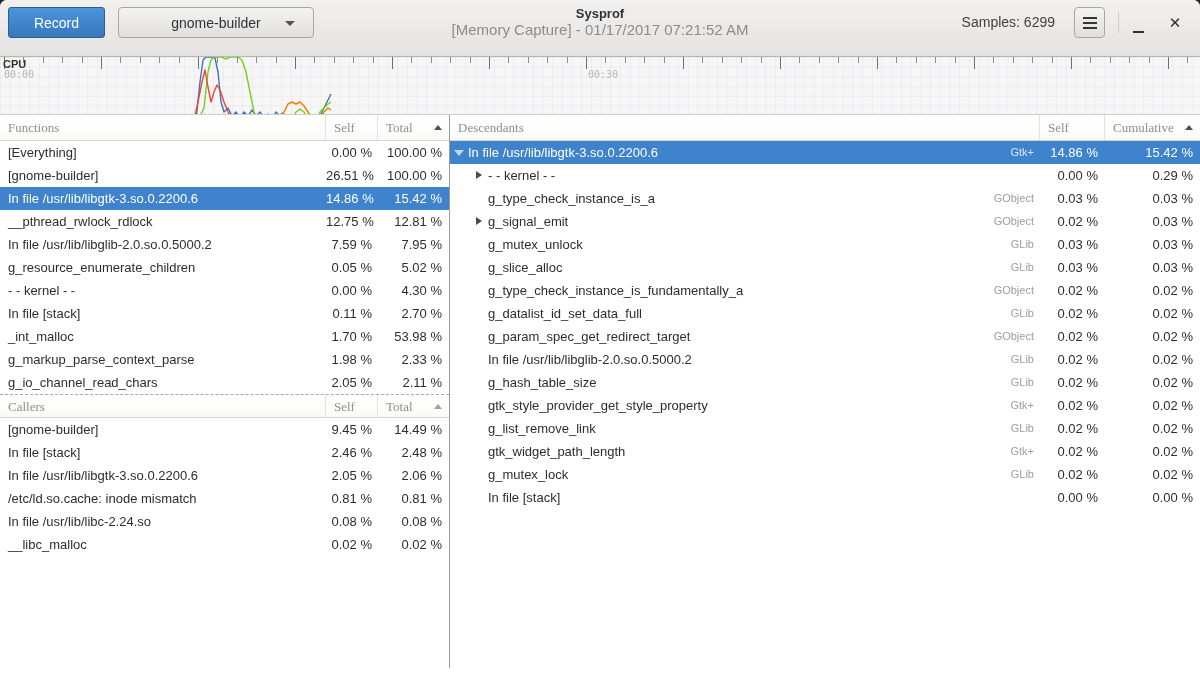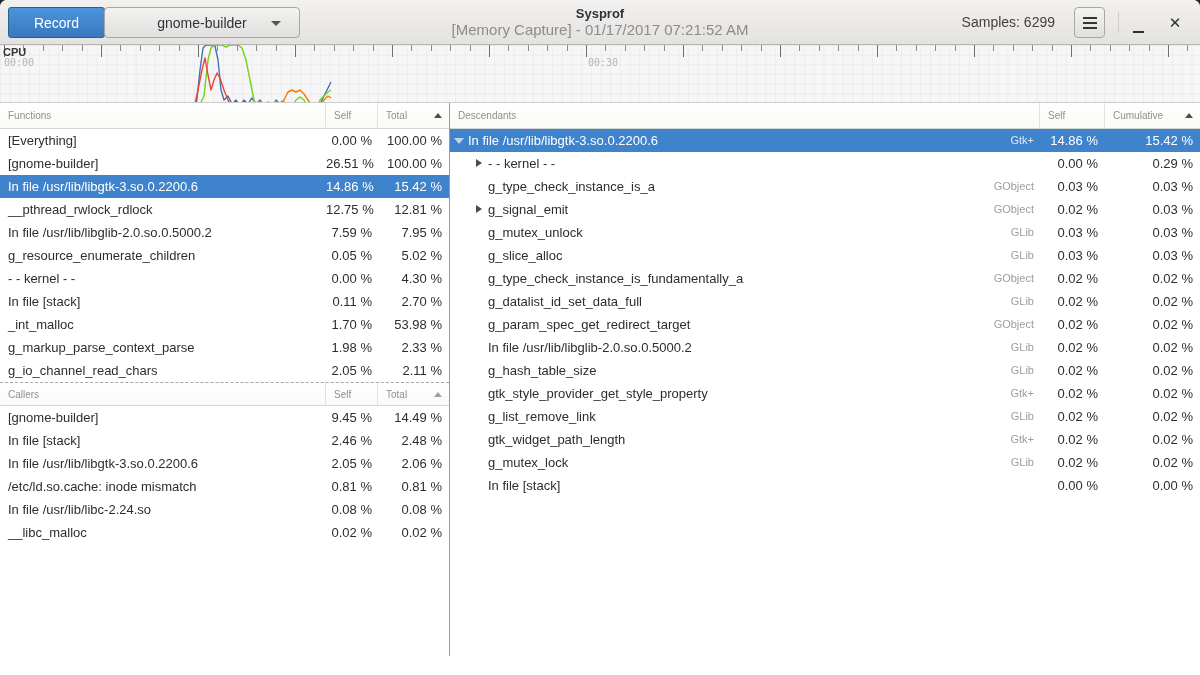--- a/index.html
+++ b/index.html
@@ -1,24 +1,24 @@
 <!DOCTYPE html>
 <html><head>
 <meta charset="utf-8">
 <style>
   * { margin:0; padding:0; box-sizing:border-box; }
   html,body { background:#242424; }
   body { font-family:"Liberation Sans", sans-serif; width:1200px; height:675px; overflow:hidden; }
   .window { width:1200px; height:675px; background:#fff; border-radius:7px 7px 0 0; overflow:hidden; position:relative; }
 
   
-  .titlebar { position:relative; height:45px; background:linear-gradient(#f2f1f0,#e4e2e0); border-bottom:1px solid #b7b5b1; }
+  .titlebar { position:relative; height:57px; background:linear-gradient(#f2f1f0,#e4e2e0); border-bottom:1px solid #b7b5b1; }
   .record-btn { position:absolute; left:8px; top:7px; width:97px; height:31px; border:1px solid #27628f;
     border-radius:3px; background:linear-gradient(#4c94dc,#3878bd); color:#fff; font:14px "Liberation Sans",sans-serif; cursor:pointer; }
-  .combo-btn { position:absolute; left:104px; top:7px; width:196px; height:31px; border:1px solid #a9a7a3;
+  .combo-btn { position:absolute; left:118px; top:7px; width:196px; height:31px; border:1px solid #a9a7a3;
     border-radius:4px; background:linear-gradient(#f3f3f2,#e0dfdd); color:#2e3436; font:14px "Liberation Sans",sans-serif;
     display:flex; align-items:center; justify-content:center; cursor:pointer; }
   .combo-arrow { position:absolute; right:18px; top:13px; width:0; height:0;
     border-left:5px solid transparent; border-right:5px solid transparent; border-top:5px solid #55544f; }
   .title-block { position:absolute; left:50%; transform:translateX(-50%); top:5px; text-align:center; white-space:nowrap; }
   .title { font-size:13px; font-weight:bold; color:#2e3436; line-height:18px; }
   .subtitle { font-size:15px; color:#8e8c88; line-height:14px; }
   .samples { position:absolute; right:145px; top:0; height:45px; line-height:45px; font-size:14px; color:#44423e; }
   .menu-btn { position:absolute; left:1074px; top:7px; width:31px; height:31px; border:1px solid #a9a7a3; border-radius:4px;
     background:linear-gradient(#f3f3f2,#e0dfdd); display:flex; flex-direction:column; align-items:center; justify-content:center; gap:3px; cursor:pointer; }
@@ -42,21 +42,21 @@
   .time-label { position:absolute; top:12px; font:10px "DejaVu Sans Mono",monospace; color:#b6b6b2; }
   .t-start { left:4px; } .t-mid { left:588px; }
   .graph svg { position:absolute; left:0; top:0; width:100%; height:76px; }
 
   
   .content { display:flex; height:553px; background:#fff; }
   .left-panel { width:450px; border-right:1px solid #9c9c98; background:#fff; }
   .right-panel { flex:1; background:#fff; }
 
   .thead { display:flex; height:26px; background:linear-gradient(#ffffff,#fafaf8); border-bottom:1px solid #d6d6d2;
-    color:#8f8f8b; font-size:10px; line-height:25px; cursor:pointer; }
+    color:#8f8f8b; font-size:13px; line-height:25px; cursor:pointer;font-family:Liberation Serif, serif; }
   .thead .hcell { position:relative; padding-left:8px; white-space:nowrap; overflow:hidden; }
   .thead .hcell.sep { border-right:1px solid #e2e2de; }
   .sort-arrow { position:absolute; right:7px; top:10px; width:0; height:0;
     border-left:4px solid transparent; border-right:4px solid transparent; border-bottom:5px solid #504f4b; }
   .callers-head { height:24px; line-height:23px; border-top:1px dashed #a9a9a5; }
   .callers-head .sort-arrow { top:9px; border-bottom-color:#a0a09c; }
 
   .row { display:flex; height:23px; line-height:23px; font-size:13px; color:#2d2d2b; background:#fff; cursor:pointer; }
   .row.selected { background:#3e83cb; color:#fff; }
   .cell { white-space:nowrap; overflow:hidden; }

